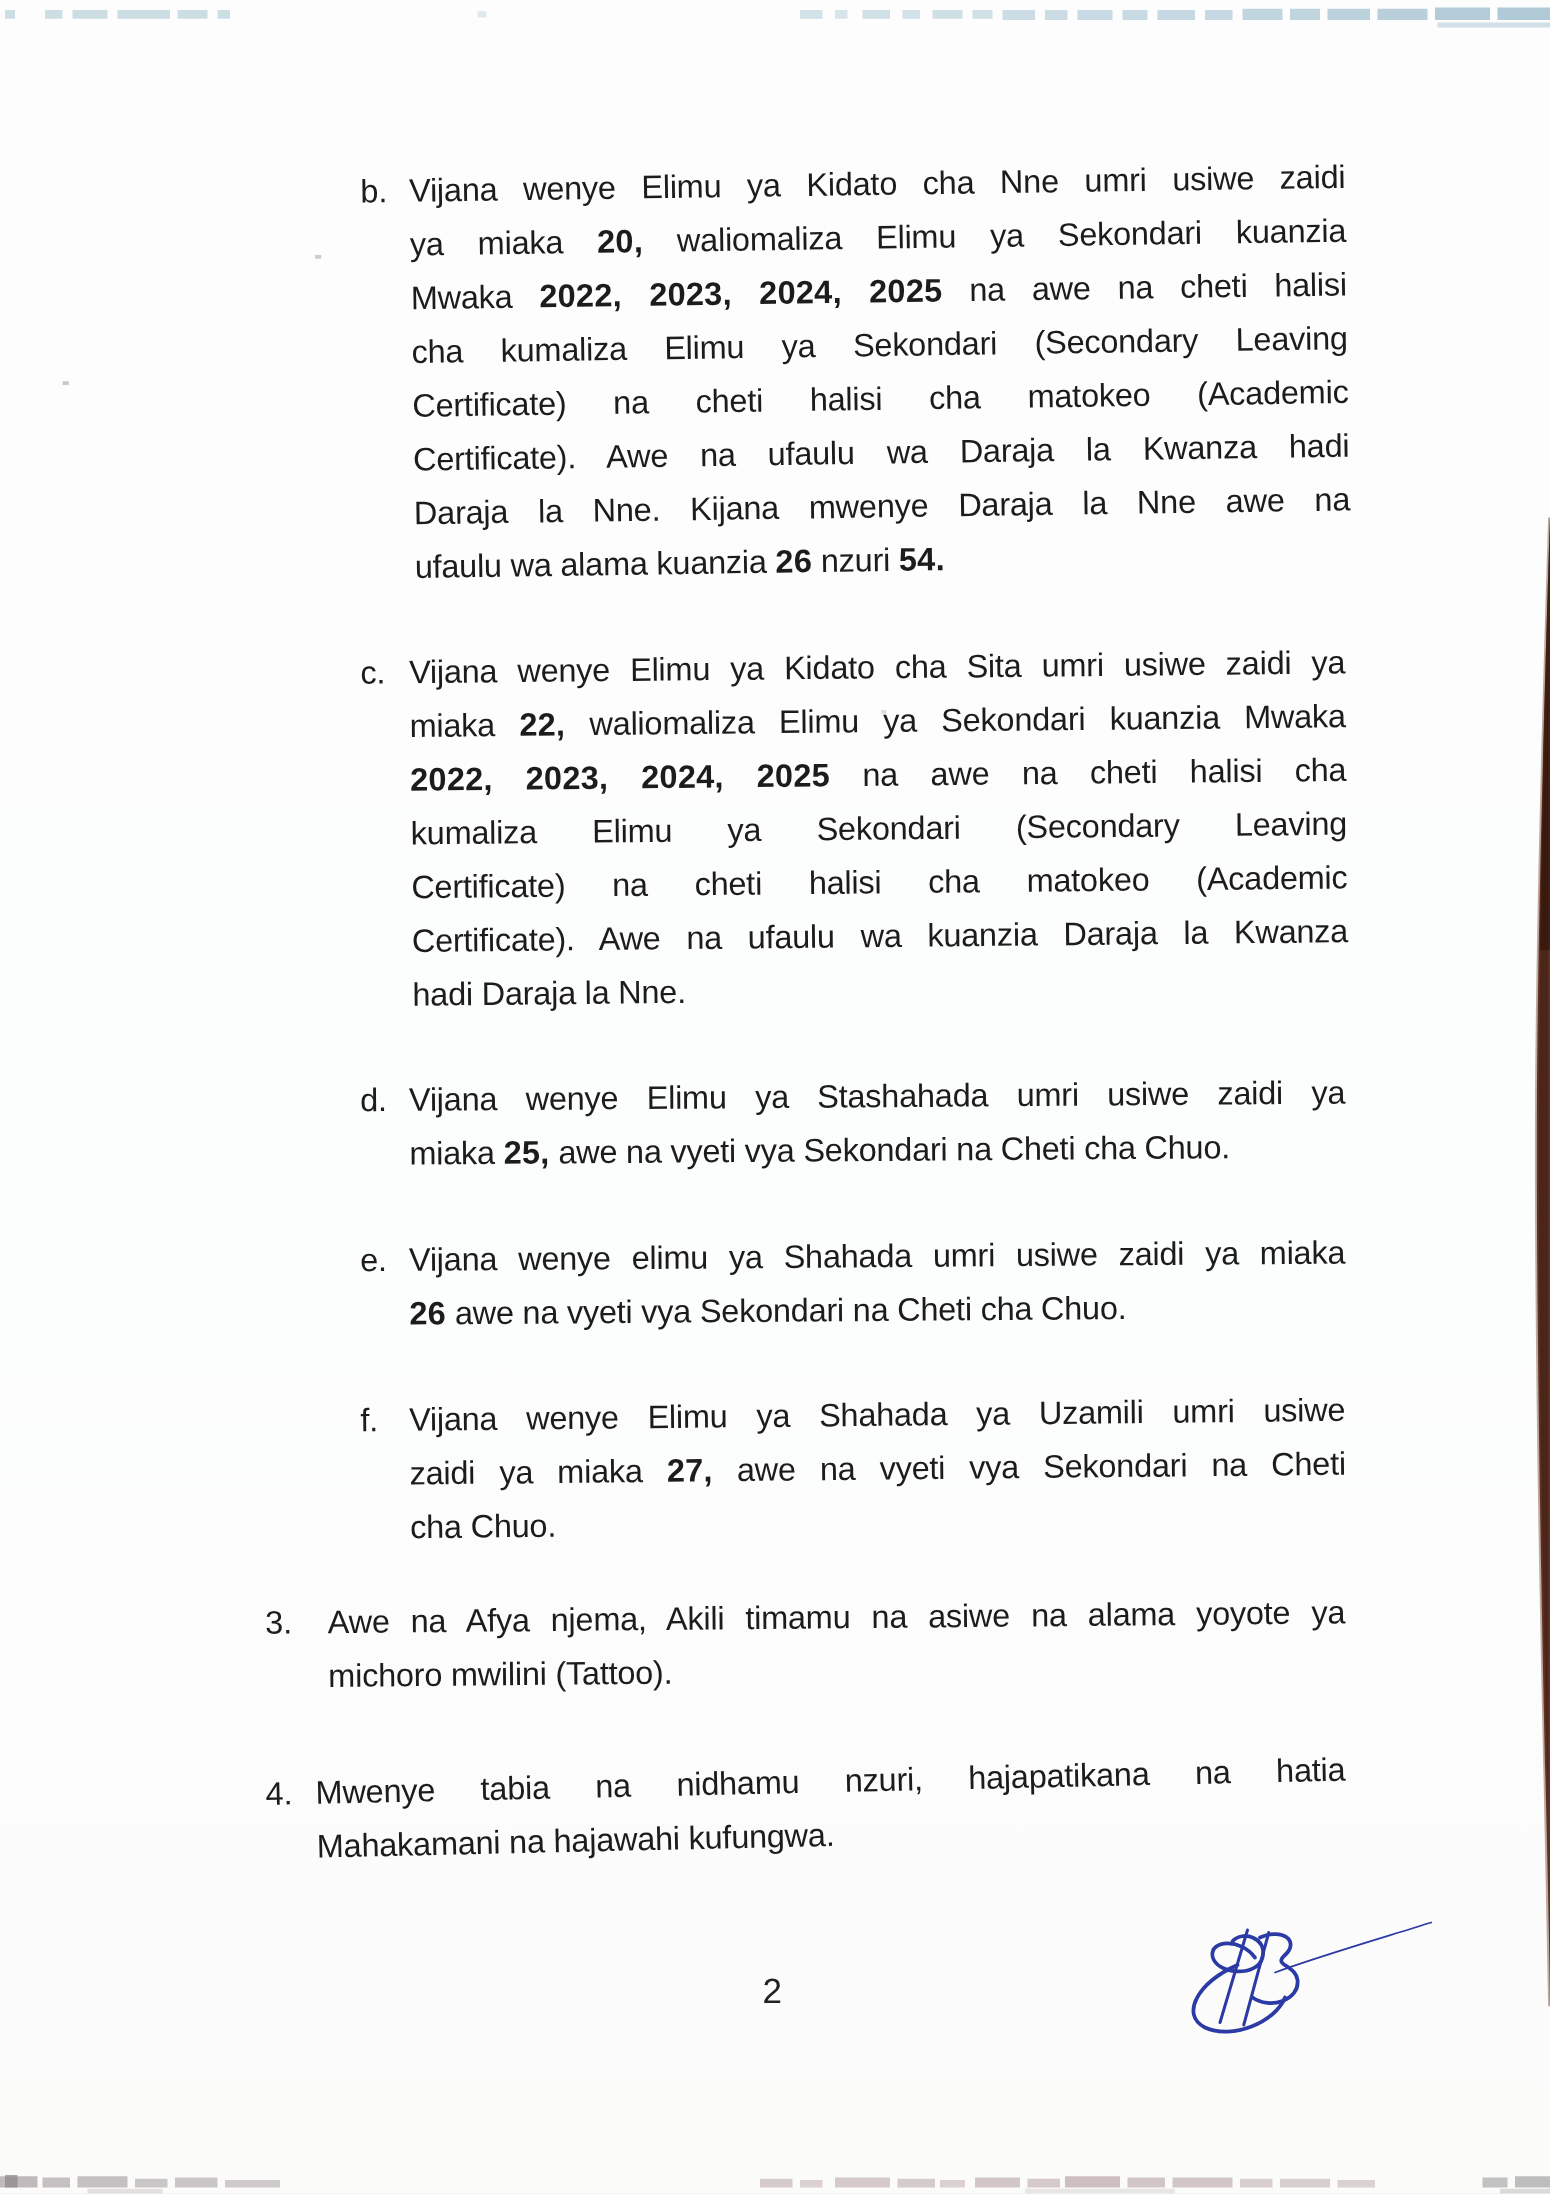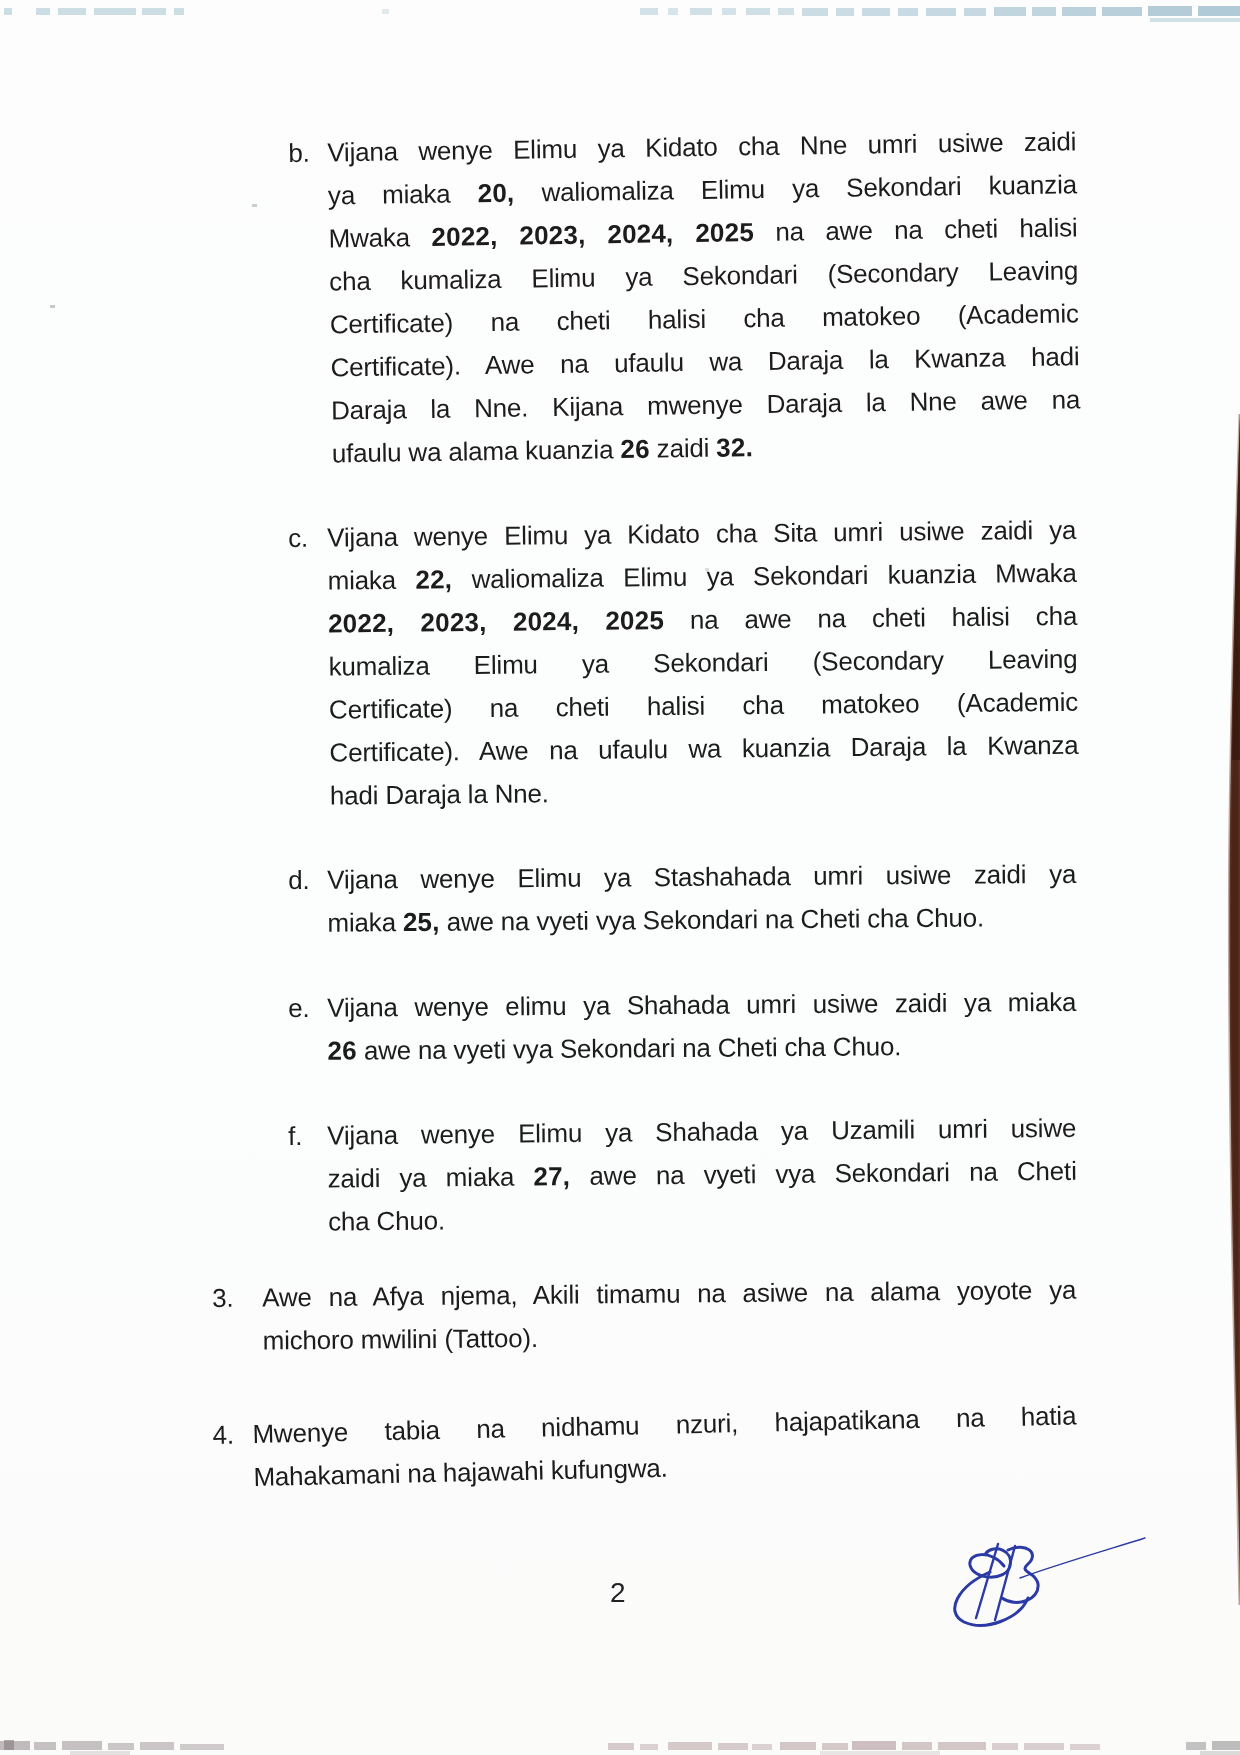--- a/index.html
+++ b/index.html
@@ -131,21 +131,21 @@
       <div class="item" style="top: 132px; left: 288px; width: 788px; transform: rotate(-0.85deg);">
         <span class="marker">b.</span>
         <div class="content" style="margin-left: 39px;">
           <div class="line"><span>Vijana wenye Elimu ya Kidato cha Nne umri usiwe zaidi</span></div>
           <div class="line"><span>ya miaka </span><span class="bseg">20,</span><span> waliomaliza Elimu ya Sekondari kuanzia</span></div>
           <div class="line"><span>Mwaka </span><span class="bseg">2022, 2023, 2024, 2025</span><span> na awe na cheti halisi</span></div>
           <div class="line"><span>cha kumaliza Elimu ya Sekondari (Secondary Leaving</span></div>
           <div class="line"><span>Certificate) na cheti halisi cha matokeo (Academic</span></div>
           <div class="line"><span>Certificate). Awe na ufaulu wa Daraja la Kwanza hadi</span></div>
           <div class="line"><span>Daraja la Nne. Kijana mwenye Daraja la Nne awe na</span></div>
-          <div class="line last"><span>ufaulu wa alama kuanzia </span><span class="bseg">26</span><span> zaidi </span><span class="bseg">32.</span></div>
+          <div class="line last"><span>ufaulu wa alama kuanzia </span><span class="bseg">26</span><span> nzuri </span><span class="bseg">54.</span></div>
         </div>
       </div>
       <div class="item" style="top: 517px; left: 288px; width: 788px; transform: rotate(-0.6deg);">
         <span class="marker">c.</span>
         <div class="content" style="margin-left: 39px;">
           <div class="line"><span>Vijana wenye Elimu ya Kidato cha Sita umri usiwe zaidi ya</span></div>
           <div class="line"><span>miaka </span><span class="bseg">22,</span><span> waliomaliza Elimu ya Sekondari kuanzia Mwaka</span></div>
           <div class="line"><span class="bseg">2022, 2023, 2024, 2025</span><span> na awe na cheti halisi cha</span></div>
           <div class="line"><span>kumaliza Elimu ya Sekondari (Secondary Leaving</span></div>
           <div class="line"><span>Certificate) na cheti halisi cha matokeo (Academic</span></div>

